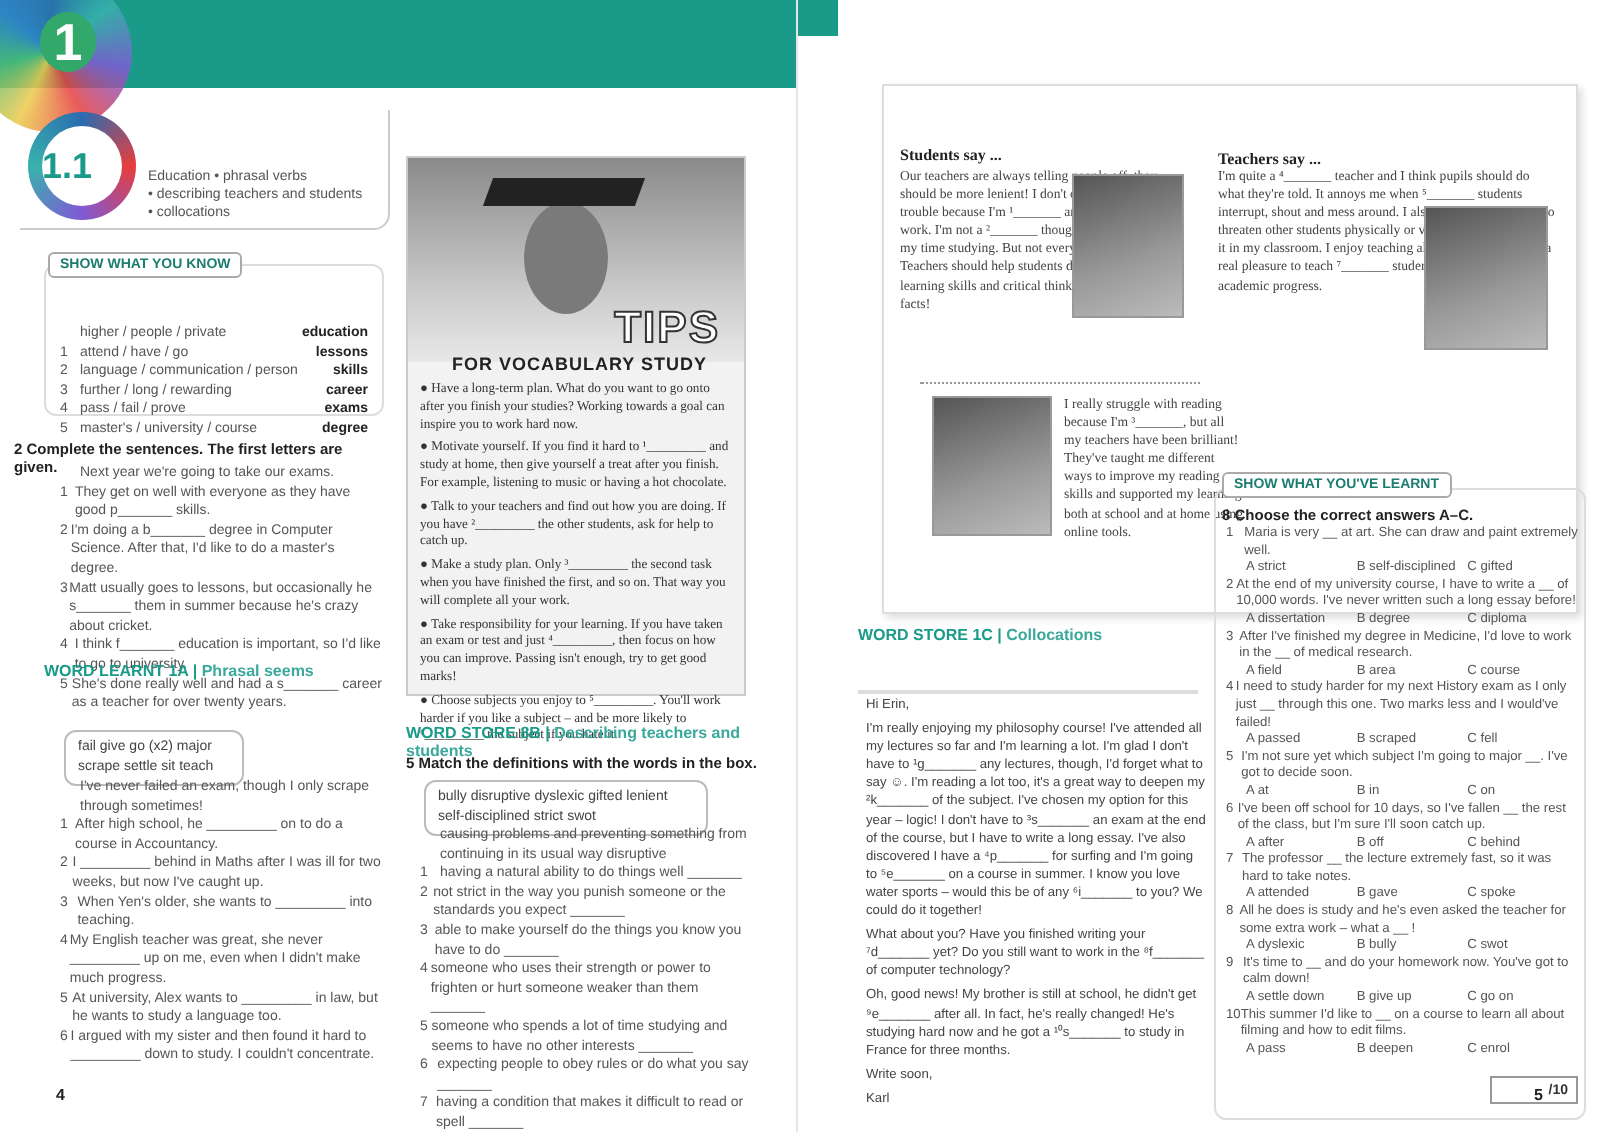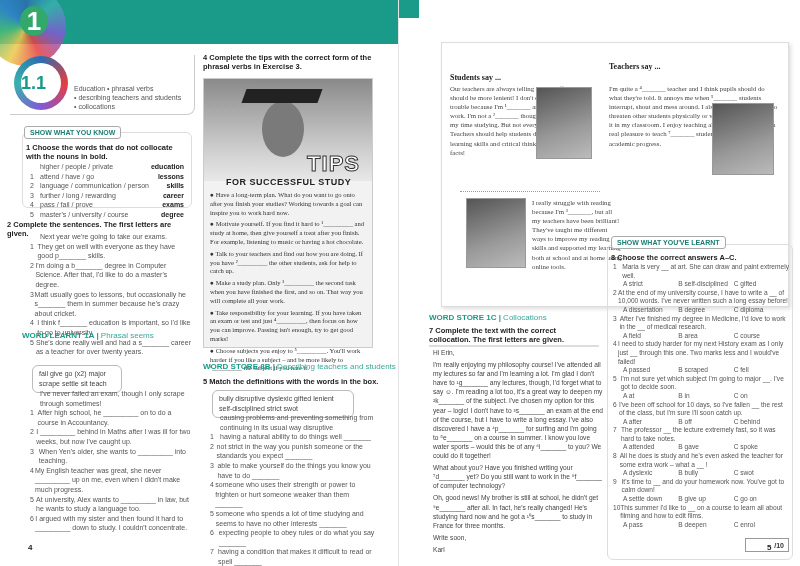--- a/index.html
+++ b/index.html
@@ -20,21 +20,21 @@
     background:conic-gradient(#2b6cb0,#e53e3e,#805ad5,#38b2ac,#2b6cb0);padding:7px}
   .vocab-circle-inner{width:100%;height:100%;background:#fff;border-radius:50%;color:#1a9b8a;font-weight:bold;font-size:18px;text-align:left;line-height:40px}
   .vocab-badge{position:absolute;left:70px;top:58px;width:104px;height:22px;background:#1a9b8a;color:#fff;font-weight:bold;font-size:15px;line-height:22px;padding-left:8px;border-radius:0 6px 6px 0}
   .vocab-sub{position:absolute;left:74px;top:84px;font-size:7px;color:#555;line-height:9px}
   .section-label{position:absolute;font-size:7px;font-weight:bold;color:#1a7d70;border:1px solid #aaa;background:#fff;padding:2px 5px;border-radius:3px}
   .box{position:absolute;border:1px solid #ddd;border-radius:6px}
   .ex-title{position:absolute;font-size:7.5px;font-weight:bold;color:#222;line-height:9px}
   .txt{position:absolute;font-size:7px;color:#555;line-height:9.6px}
   .bold{font-weight:bold;color:#222}
   .ws{position:absolute;font-size:8px;font-weight:bold;color:#1a9b8a}
-  .ws span.sub{font-weight:normal;color:#3aa89a}
+  .ws span.sub{font-weight:bold;color:#3aa89a}
   .row{display:flex;justify-content:space-between}
   .num{display:inline-block;width:10px;color:#555}
   .verbbox{position:absolute;border:1px solid #bbb;border-radius:6px;font-size:7px;color:#444;padding:3px 6px;line-height:10px}
   .tips{position:absolute;left:203px;top:78px;width:170px;height:270px;border:1px solid #ccc;background:#f2f2f2}
   .tips-photo{position:absolute;left:0;top:0;width:168px;height:102px;background:linear-gradient(180deg,#8a8a8a,#cfcfcf 70%,#e8e8e8)}
   .tips-face{position:absolute;left:58px;top:22px;width:42px;height:56px;border-radius:50%;background:#7a7a7a}
   .tips-cap{position:absolute;left:40px;top:10px;width:76px;height:14px;background:#222;transform:skewX(-20deg)}
   .tips-title{position:absolute;right:12px;top:72px;font-size:22px;font-weight:bold;color:#fff;-webkit-text-stroke:1px #333;letter-spacing:1px}
   .tips-sub{position:absolute;left:22px;top:98px;font-size:9px;font-weight:bold;color:#222;letter-spacing:.5px}
   .tips-body{position:absolute;left:6px;top:112px;width:158px;font-family:"Liberation Serif",serif;font-size:6.6px;color:#333;line-height:8.8px}
@@ -63,21 +63,20 @@
     <div class="vocab-circle-inner">1.1</div>
   </div>
   <div class="vocab-sub">
     <div>Education • phrasal verbs</div>
     <div>• describing teachers and students</div>
     <div>• collocations</div>
   </div>
 
   <div class="box" style="left:22px;top:132px;width:170px;height:76px"></div>
   <div class="section-label" style="left:24px;top:126px">SHOW WHAT YOU KNOW</div>
-  <div class="ex-title" style="left:26px;top:143px;width:160px">1  Choose the words that do not collocate with the nouns in bold.</div>
   <div class="txt" style="left:30px;top:162px;width:154px">
     <div class="row">
         <span style="padding-left:10px">higher / people / private</span>
         <span class="bold">education</span>
       </div>
     <div class="row">
         <span><span class="num">1</span><span>attend / have / go</span></span>
         <span class="bold">lessons</span>
       </div>
     <div class="row">
@@ -151,28 +150,27 @@
     <div style="display:flex">
         <span class="num">5</span>
         <span>At university, Alex wants to _________ in law, but he wants to study a language too.</span>
       </div>
     <div style="display:flex">
         <span class="num">6</span>
         <span>I argued with my sister and then found it hard to _________ down to study. I couldn't concentrate.</span>
       </div>
   </div>
 
-  <div class="ex-title" style="left:203px;top:53px;width:175px">4  Complete the tips with the correct form of the phrasal verbs in Exercise 3.</div>
   <div class="tips">
     <div class="tips-photo">
       <div class="tips-face"></div>
       <div class="tips-cap"></div>
       <div class="tips-title">TIPS</div>
     </div>
-    <div class="tips-sub">FOR SUCCESSFUL STUDY</div>
+    <div class="tips-sub">FOR VOCABULARY STUDY</div>
     <div class="tips-body">
       <p>● Have a long-term plan. What do you want to go onto after you finish your studies? Working towards a goal can inspire you to work hard now.</p>
         <p>● Motivate yourself. If you find it hard to ¹_________ and study at home, then give yourself a treat after you finish. For example, listening to music or having a hot chocolate.</p>
         <p>● Talk to your teachers and find out how you are doing. If you have ²_________ the other students, ask for help to catch up.</p>
       <p>● Make a study plan. Only ³_________ the second task when you have finished the first, and so on. That way you will complete all your work.</p>
         <p>● Take responsibility for your learning. If you have taken an exam or test and just ⁴_________, then focus on how you can improve. Passing isn't enough, try to get good marks!</p>
         <p>● Choose subjects you enjoy to ⁵_________. You'll work harder if you like a subject – and be more likely to ⁶_________ the subject if you hate it.</p>
     </div>
   </div>
 
@@ -220,33 +218,32 @@
 </div>
 
 <div class="page right">
   <div class="banner-right"></div>
 
   <div class="hys">
     <div class="serif bold" style="position:absolute;left:8px;top:30px;font-size:8px">Students say ...</div>
     <div class="serif" style="position:absolute;left:8px;top:41px;width:140px;font-size:6.8px;line-height:9.1px;color:#444">Our teachers are always telling people off, they should be more lenient! I don't often get into trouble because I'm ¹_______ and I always do my work. I'm not a ²_______ though; I don't spend all my time studying. But not everyone's like me. Teachers should help students develop their learning skills and critical thinking, not just tell us facts!</div>
     <div class="photo" style="left:94px;top:44px;width:56px;height:72px"></div>
 
-    <div class="serif bold" style="position:absolute;left:167px;top:19px;font-size:8px">Teachers say ...</div>
+    <div class="serif bold" style="position:absolute;left:167px;top:32px;font-size:8px">Teachers say ...</div>
     <div class="serif" style="position:absolute;left:167px;top:41px;width:170px;font-size:6.8px;line-height:9.1px;color:#444">I'm quite a ⁴_______ teacher and I think pupils should do what they're told. It annoys me when ⁵_______ students interrupt, shout and mess around. I also dislike ⁶_______ who threaten other students physically or verbally. I don't tolerate it in my classroom. I enjoy teaching all my students, but it's a real pleasure to teach ⁷_______ students who make strong academic progress.</div>
     <div class="photo" style="left:270px;top:60px;width:62px;height:72px"></div>
 
     <div style="position:absolute;left:18px;top:148px;width:140px;border-top:1px dotted #999"></div>
     <div class="photo" style="left:24px;top:155px;width:60px;height:70px"></div>
     <div class="serif" style="position:absolute;left:90px;top:155px;width:90px;font-size:6.8px;line-height:9.1px;color:#444">I really struggle with reading because I'm ³_______, but all my teachers have been brilliant! They've taught me different ways to improve my reading skills and supported my learning both at school and at home using online tools.</div>
   </div>
 
   <div class="ws" style="left:30px;top:313px">
     <span>WORD STORE 1C</span> | <span class="sub">Collocations</span>
   </div>
-  <div class="ex-title" style="left:30px;top:326px;width:170px">7  Complete the text with the correct collocation. The first letters are given.</div>
   <div style="position:absolute;left:30px;top:345px;width:170px;height:2px;background:#ddd"></div>
   <div class="letter" style="left:34px">
     <p style="margin-bottom:3px">Hi Erin,</p>
     <p style="margin-bottom:3px">I'm really enjoying my philosophy course! I've attended all my lectures so far and I'm learning a lot. I'm glad I don't have to ¹g_______ any lectures, though, I'd forget what to say ☺. I'm reading a lot too, it's a great way to deepen my ²k_______ of the subject. I've chosen my option for this year – logic! I don't have to ³s_______ an exam at the end of the course, but I have to write a long essay. I've also discovered I have a ⁴p_______ for surfing and I'm going to ⁵e_______ on a course in summer. I know you love water sports – would this be of any ⁶i_______ to you? We could do it together!</p>
     <p style="margin-bottom:3px">What about you? Have you finished writing your ⁷d_______ yet? Do you still want to work in the ⁸f_______ of computer technology?</p>
     <p style="margin-bottom:3px">Oh, good news! My brother is still at school, he didn't get ⁹e_______ after all. In fact, he's really changed! He's studying hard now and he got a ¹⁰s_______ to study in France for three months.</p>
     <p style="margin-bottom:3px">Write soon,</p>
     <p>Karl</p>
   </div>
 

